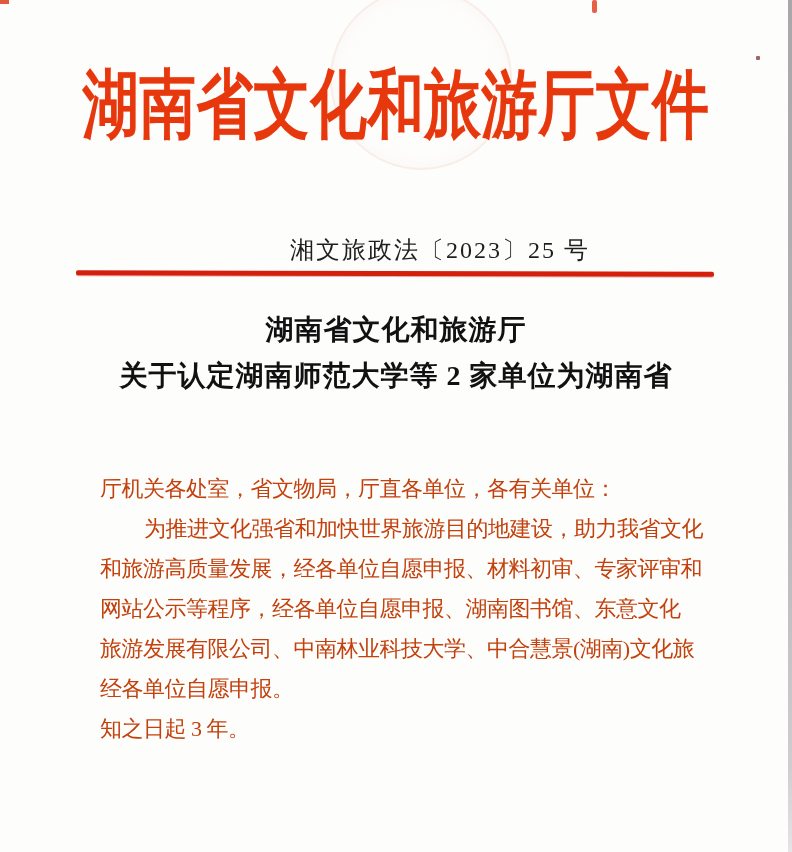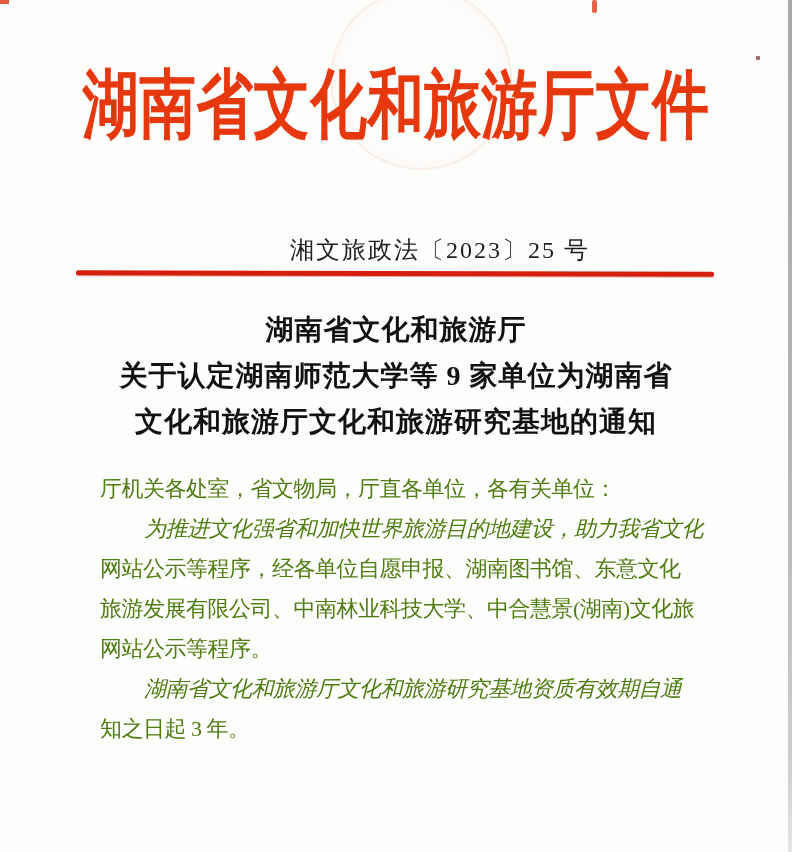--- a/index.html
+++ b/index.html
@@ -80,24 +80,24 @@
     line-height:46px;
     letter-spacing:1px;
     color:#111;
   }
 
   .body-text{
     position:absolute;top:469px;left:100px;width:600px;
     font-size:22px;
     line-height:40px;
     letter-spacing:-0.5px;
-    color:#4d7c0f;
+    color:#c2410c;
   }
   .b-line{white-space:nowrap;height:40px;}
-  .b-line.indent{text-indent:44px;font-style:italic;}
+  .b-line.indent{text-indent:44px;}
 </style>
 </head>
 <body>
 
 <div class="page">
 
   <div class="seal-watermark"></div>
 
   <div class="speck s1"></div>
   <div class="speck s2"></div>
@@ -106,31 +106,30 @@
   <header class="red-head">
     <span class="txt">湖南省文化和旅游厅文件</span>
   </header>
 
   <div class="doc-number">湘文旅政法〔2023〕25 号</div>
 
   <div class="red-rule"></div>
 
   <div class="notice-title">
     <div>湖南省文化和旅游厅</div>
-    <div>关于认定湖南师范大学等 9 家单位为湖南省</div>
-    <div>文化和旅游厅文化和旅游研究基地的通知</div>
+    <div>关于认定湖南师范大学等 2 家单位为湖南省</div>
   </div>
 
   <div class="body-text">
     <div class="b-line">厅机关各处室，省文物局，厅直各单位，各有关单位：</div>
 
     <div class="b-line indent">为推进文化强省和加快世界旅游目的地建设，助力我省文化</div>
+    <div class="b-line">和旅游高质量发展，经各单位自愿申报、材料初审、专家评审和</div>
     <div class="b-line">网站公示等程序，经各单位自愿申报、湖南图书馆、东意文化</div>
     <div class="b-line">旅游发展有限公司、中南林业科技大学、中合慧景(湖南)文化旅</div>
-    <div class="b-line">网站公示等程序。</div>
+    <div class="b-line">经各单位自愿申报。</div>
 
-    <div class="b-line indent">湖南省文化和旅游厅文化和旅游研究基地资质有效期自通</div>
     <div class="b-line">知之日起 3 年。</div>
   </div>
 
   <div class="edge-strip"></div>
 
 </div>
 
 </body></html>

